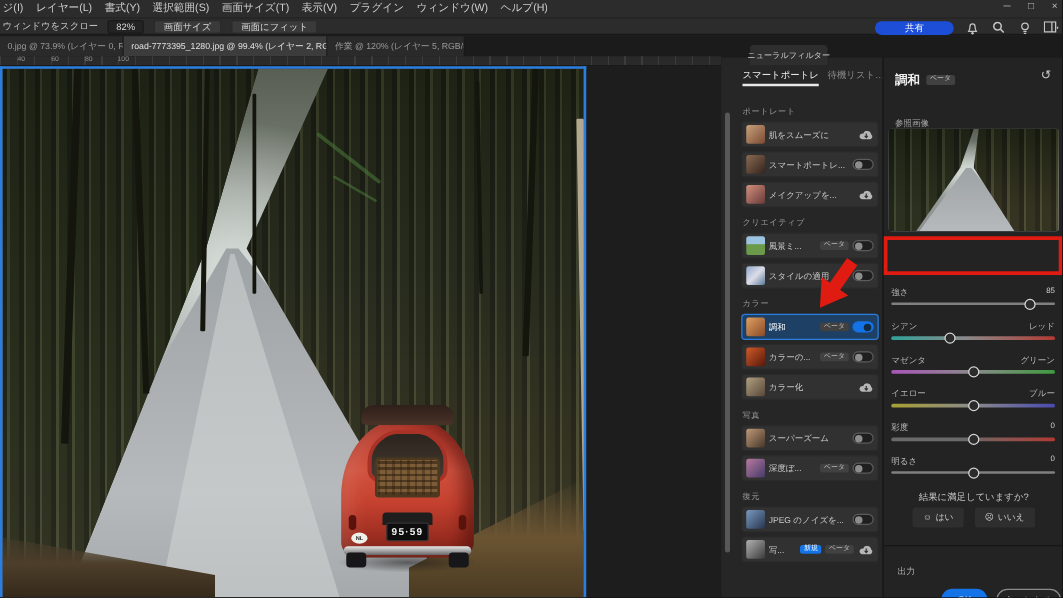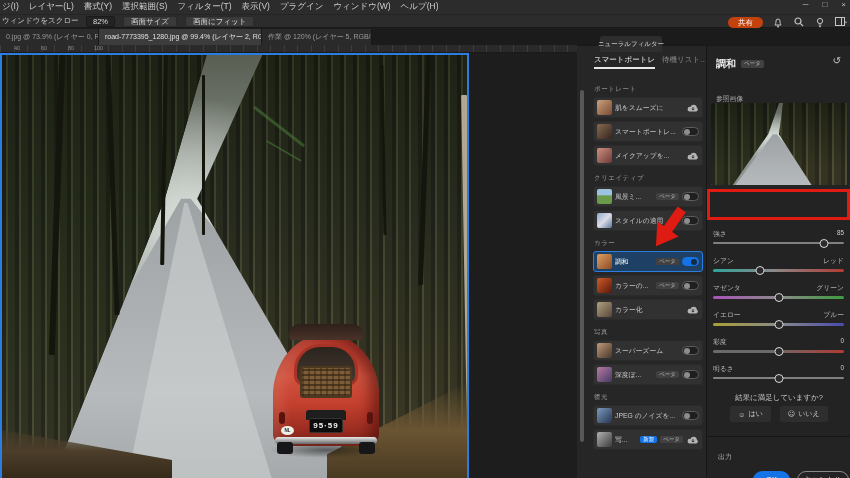--- a/index.html
+++ b/index.html
@@ -12,21 +12,21 @@
   .menus{display:flex;gap:10px;padding-left:2px;white-space:nowrap;overflow:hidden;}
   .menus span{cursor:default;}
   .winbtns{position:absolute;right:4px;top:0;display:flex;gap:14px;font-size:8px;color:#bdbdbd;}
 
   
   .optbar{position:absolute;left:0;top:14px;width:850px;height:14px;background:#2c2c2c;border-top:1px solid #242424;border-bottom:1px solid #191919;display:flex;align-items:center;font-size:7.5px;color:#c8c8c8;}
   .optbar .scroll-label{margin-left:2px;width:76px;overflow:hidden;white-space:nowrap;}
   .opt-field{background:#232323;border:1px solid #1a1a1a;border-radius:2px;padding:0 6px;height:11px;line-height:10px;margin-left:8px;color:#ddd;}
   .opt-btn{background:#3a3a3a;border:1px solid #2a2a2a;border-radius:2px;padding:0 7px;height:11px;line-height:10px;margin-left:8px;color:#ddd;}
   .topicons{position:absolute;right:3px;top:1px;display:flex;align-items:center;gap:9px;}
-  .share-btn{background:#c2410c;color:#fff;border-radius:8px;font-size:7.5px;padding:1px 10px;height:11px;line-height:9px;}
+  .share-btn{background:#1d4ed8;color:#fff;border-radius:8px;font-size:7.5px;padding:1px 24px;height:11px;line-height:9px;}
   .ticon{width:12px;height:12px;display:inline-flex;align-items:center;justify-content:center;}
 
   
   .tabbar{position:absolute;left:0;top:29px;width:850px;height:16px;background:#1b1b1b;display:flex;}
   .dtab{height:16px;display:flex;align-items:center;gap:4px;padding:0 6px;font-size:7px;color:#9a9a9a;background:#2a2a2a;border-right:1px solid #191919;white-space:nowrap;overflow:hidden;}
   .dtab.active{background:#3c3c3c;color:#e0e0e0;}
   .dtab1{width:99px;}
   .dtab2{width:163px;}
   .dtab3{width:110px;}
 
@@ -136,21 +136,21 @@
 <body>
 
 <div class="app">
 
   <div class="titlebar">
     <div class="menus">
       <span>ジ(I)</span>
       <span>レイヤー(L)</span>
       <span>書式(Y)</span>
       <span>選択範囲(S)</span>
-      <span>フィルター(T)</span>
+      <span>画面サイズ(T)</span>
       <span>表示(V)</span>
       <span>プラグイン</span>
       <span>ウィンドウ(W)</span>
       <span>ヘルプ(H)</span>
     </div>
     <div class="winbtns">
       <span>─</span>
       <span>□</span>
       <span>×</span>
     </div>

